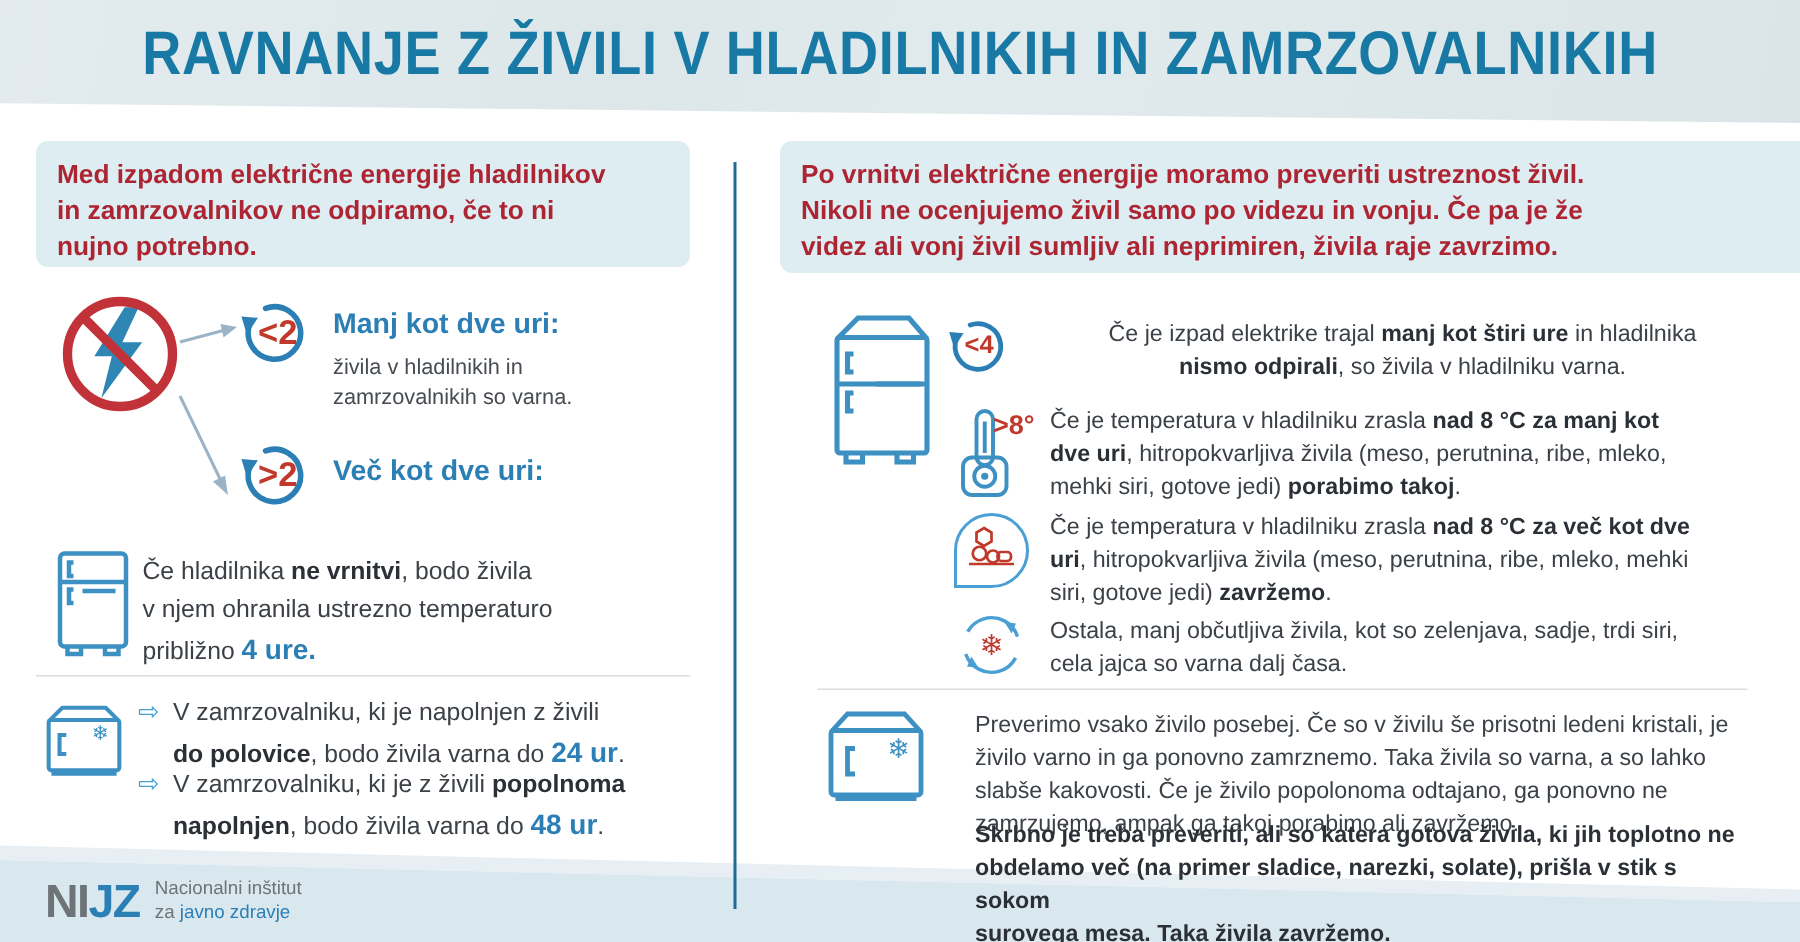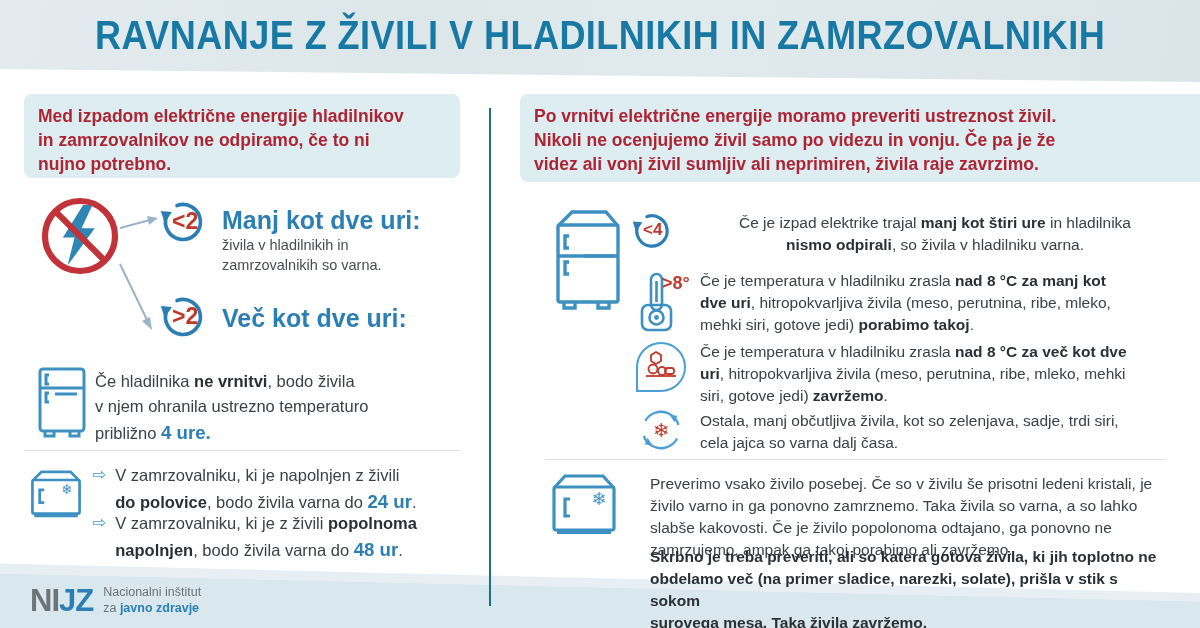--- a/index.html
+++ b/index.html
@@ -21,38 +21,38 @@
     font-size:41px;font-weight:700;letter-spacing:.5px;color:#1879a4;white-space:nowrap;}
 
   .headbox{background:#ddedf1;border-radius:8px;padding:11px 14px;box-sizing:border-box;
     color:#ad2433;font-weight:700;font-size:17.5px;line-height:1.36;white-space:pre-line;}
 
   .vdivider{left:489px;top:108px;width:2px;height:498px;background:#1e6b94;}
   .hdivider{height:1px;background:#d9dee2;}
 
   .body-txt{color:#3b4147;font-size:16.5px;line-height:1.5;white-space:pre-line;}
   .small-txt{color:#474c52;font-size:14.5px;line-height:1.4;white-space:pre-line;}
-  .blue-label{color:#2b7fb5;font-weight:700;font-size:25px;}
+  .blue-label{color:#2b7fb5;font-weight:700;font-size:19px;}
   .seg-b{font-weight:700;color:#2b3036;}
   .seg-blue{font-weight:700;color:#2b7fb5;font-size:1.13em;}
 
   .badge{color:#c0392b;font-weight:700;position:absolute;}
   .bullet-arrow{color:#4a9fd4;font-size:17px;line-height:1.3;flex:0 0 auto;}
   .lbullet{display:flex;gap:9px;}
   .lbullet .body-txt{font-size:16.5px;line-height:1.45;}
 
   .rtext{color:#3b4147;font-size:15.5px;line-height:1.42;white-space:pre-line;}
 
   
   .logo{display:flex;align-items:center;gap:10px;}
   .logo-word{font-size:31px;font-weight:700;letter-spacing:-1px;text-align:center;}
   .logo-ni{color:#6d7478;}
   .logo-jz{color:#2b7fb5;}
   .logo-org{font-size:12.5px;line-height:1.25;color:#6d7478;}
-  .logo-org .bold-blue{color:#2b7fb5;font-weight:700;}
+  .logo-org .bold-blue{color:#2b7fb5;font-weight:400;}
 
   svg{display:block;}
 </style>
 </head>
 <body>
 
 <div class="stage">
 
   <div class="abs top-band"></div>
   <div class="abs bottom-band2"></div>

